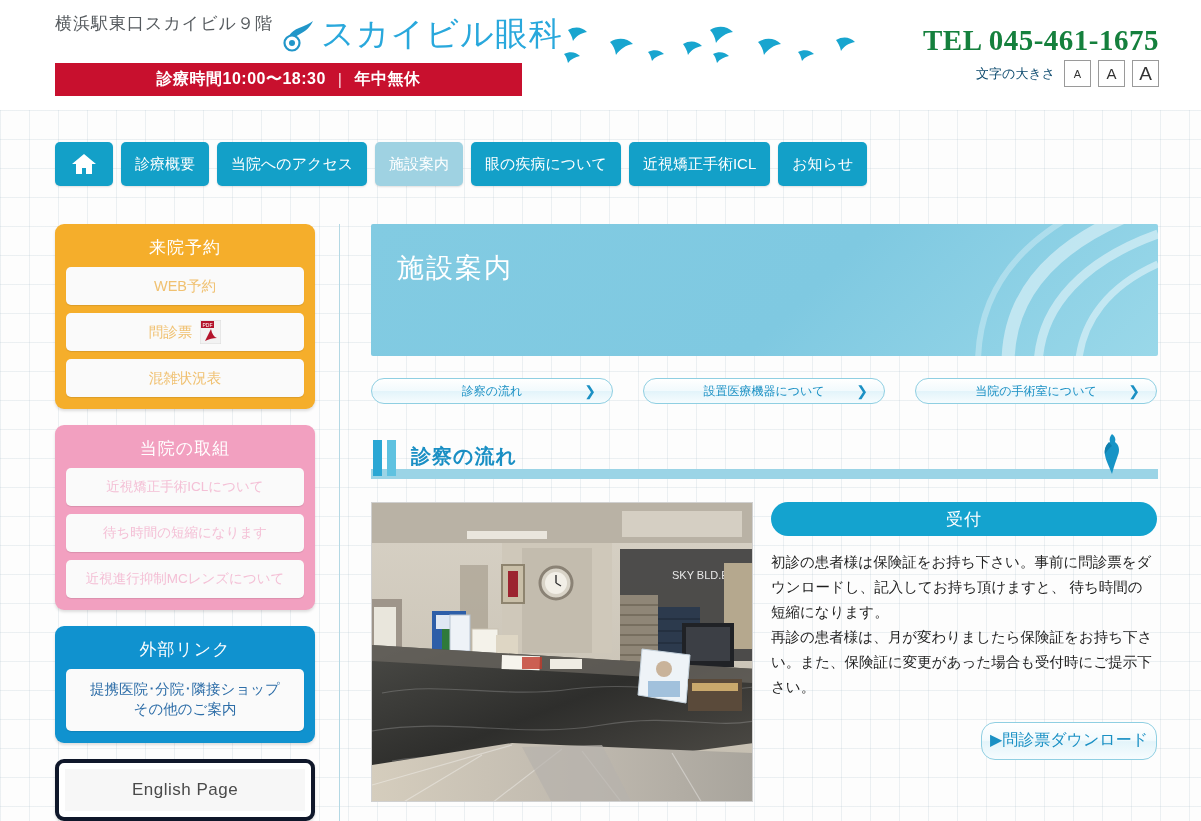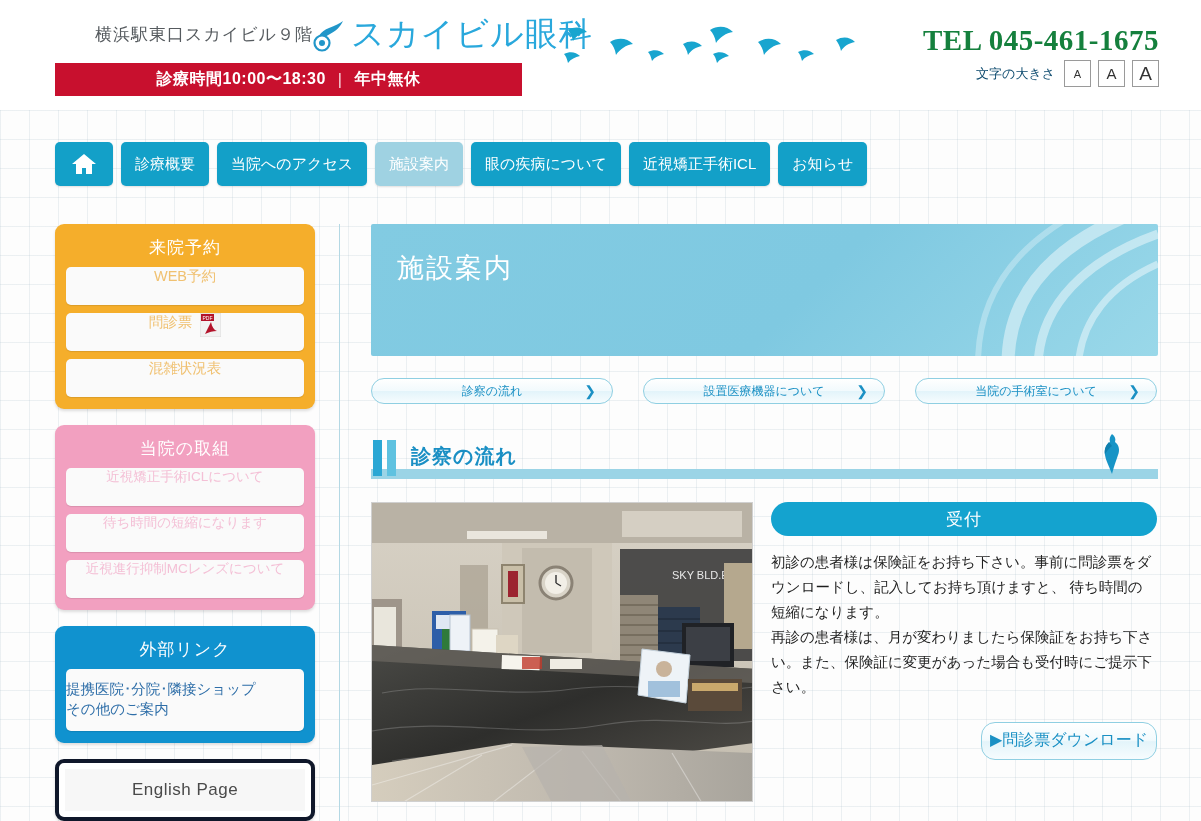--- a/index.html
+++ b/index.html
@@ -32,22 +32,22 @@
     width: 1201px;
     height: 110px;
     background: #ffffff;
     z-index: 3;
   }
 
   .header-left {
     position: absolute;
     left: 55px; top: 12px;
     display: flex;
-    align-items: center;
-    margin-left: 40px;
+    align-items: flex-start;
+    gap: 10px;
   }
   .site-sub {
     font-size: 17px;
     color: #555a5e;
     letter-spacing: 1px;
     white-space: nowrap;
   }
   .logo-row { display: flex; align-items: center; gap: 4px; }
   .logo-mark { width: 34px; height: 34px; display: block; }
   .logo-text {
@@ -156,21 +156,21 @@
     font-size: 17px;
     padding: 4px 0 8px 0;
     letter-spacing: 1px;
   }
   .side-link {
     background: #fafafa;
     border-radius: 5px;
     height: 38px;
     margin-bottom: 8px;
     display: flex;
-    align-items: flex-start;
+    align-items: center;
     justify-content: center;
     font-size: 14.5px;
     cursor: pointer;
     position: relative;
     box-shadow: 0 1px 1px rgba(0,0,0,.10);
   }
   .side-link:last-child { margin-bottom: 0; }
 
   .box-orange { background: #f5ae2b; }
   .box-orange .side-link { color: #f0c171; }

